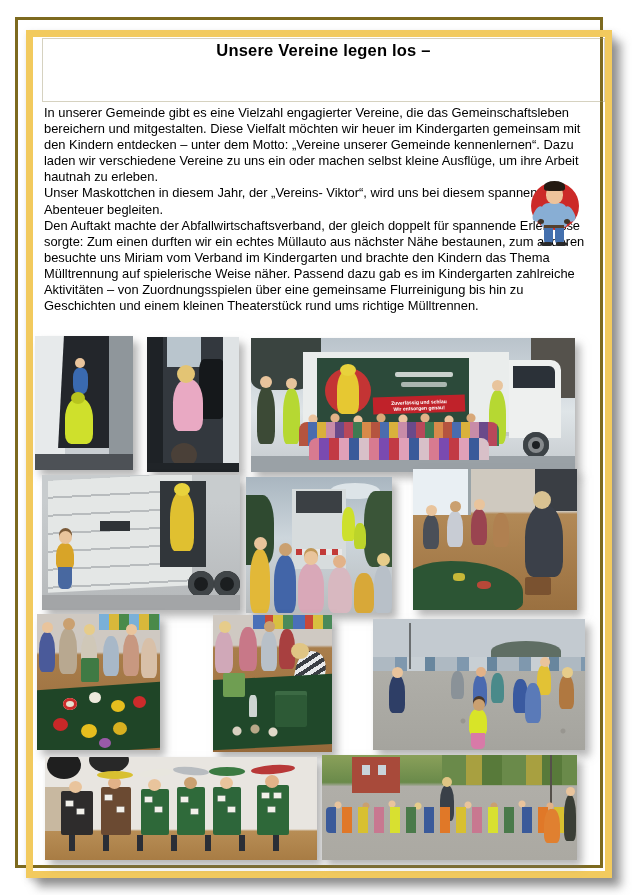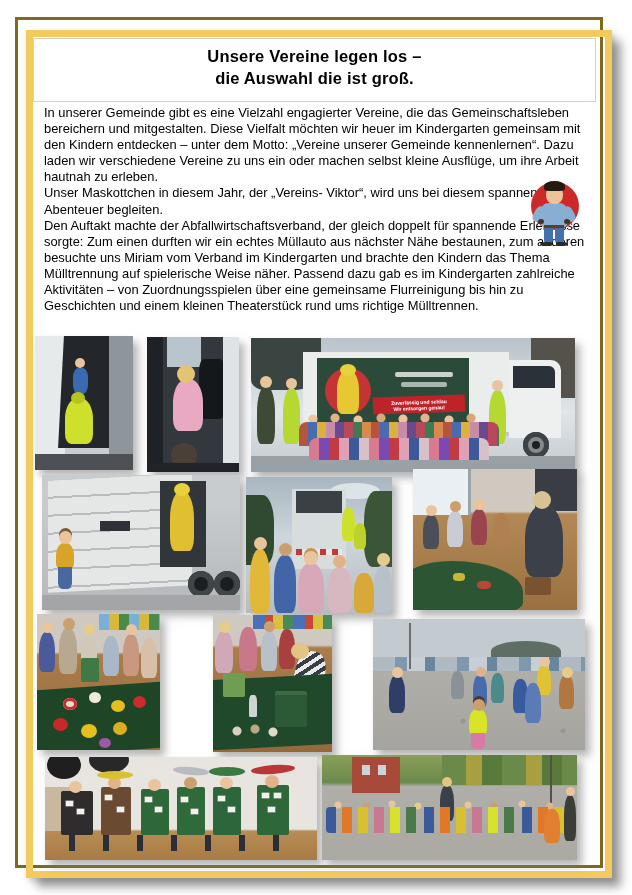--- a/index.html
+++ b/index.html
@@ -5,22 +5,22 @@
   html,body{margin:0;padding:0;background:#ffffff;}
   #canvas{position:relative;width:632px;height:895px;background:#fff;overflow:hidden;
           font-family:"Liberation Sans",sans-serif;color:#000;}
   .abs{position:absolute;}
   .l{position:absolute;}
   
   #frame-dark{left:15px;top:17px;width:588px;height:851px;border:3px solid #7d6a1f;box-sizing:border-box;}
   #frame-gold{left:26px;top:30px;width:586px;height:848px;border:7px solid #f2ca5e;box-sizing:border-box;
               box-shadow:10px 10px 9px -1px rgba(95,95,95,.6), 2px 3px 6px rgba(120,120,120,.35);}
   
-  #title-box{left:33px;top:38px;width:563px;height:64px;border:1px solid rgba(165,155,115,.45);
-             box-sizing:border-box;text-align:center;padding-top:6px;}
+  #title-box{left:42px;top:38px;width:563px;height:64px;border:1px solid rgba(165,155,115,.45);
+             box-sizing:border-box;text-align:center;}
   #title-box .t{font-weight:bold;font-size:16.5px;line-height:22px;letter-spacing:.2px;}
   
   #body-text{left:44px;top:105px;width:552px;font-size:12.9px;line-height:16.1px;}
   #body-text p{margin:0;}
   
   #mascot{left:525px;top:179px;width:58px;height:68px;}
   
   .ph{position:absolute;overflow:hidden;background:#cfd2d4;
       box-shadow:5px 6px 8px rgba(120,120,120,.55);}
   .crowd{position:absolute;border-radius:8px 8px 0 0;}
@@ -34,21 +34,20 @@
 </head>
 <body>
 
 <div id="canvas">
 
   <div class="abs" id="frame-dark"></div>
   <div class="abs" id="frame-gold"></div>
 
   <div class="abs" id="title-box">
     <div class="t">Unsere Vereine legen los –</div>
-    <div class="t">die Auswahl die ist groß.</div>
   </div>
 
   <div class="abs" id="body-text">
     <p>In unserer Gemeinde gibt es eine Vielzahl engagierter Vereine, die das Gemeinschaftsleben bereichern und mitgestalten. Diese Vielfalt möchten wir heuer im Kindergarten gemeinsam mit den Kindern entdecken – unter dem Motto: „Vereine unserer Gemeinde kennenlernen“. Dazu laden wir verschiedene Vereine zu uns ein oder machen selbst kleine Ausflüge, um ihre Arbeit hautnah zu erleben.</p>
     <p>Unser Maskottchen in diesem Jahr, der „Vereins- Viktor“, wird uns bei diesem spannenden Abenteuer begleiten.</p>
     <p>Den Auftakt machte der Abfallwirtschaftsverband, der gleich doppelt für spannende Erlebnisse sorgte: Zum einen durften wir ein echtes Müllauto aus nächster Nähe bestaunen, zum anderen besuchte uns Miriam vom Verband im Kindergarten und brachte den Kindern das Thema Mülltrennung auf spielerische Weise näher. Passend dazu gab es im Kindergarten zahlreiche Aktivitäten – von Zuordnungsspielen über eine gemeinsame Flurreinigung bis hin zu Geschichten und einem kleinen Theaterstück rund ums richtige Mülltrennen.</p>
   </div>
 
   <div class="abs" id="mascot" role="img" aria-label="Maskottchen Vereins-Viktor, Cartoon-Mann vor rotem Kreis">
     <div class="l" style="left:6px;top:3px;width:48px;height:48px;border-radius:50%;background:#cc2a28;"></div>

